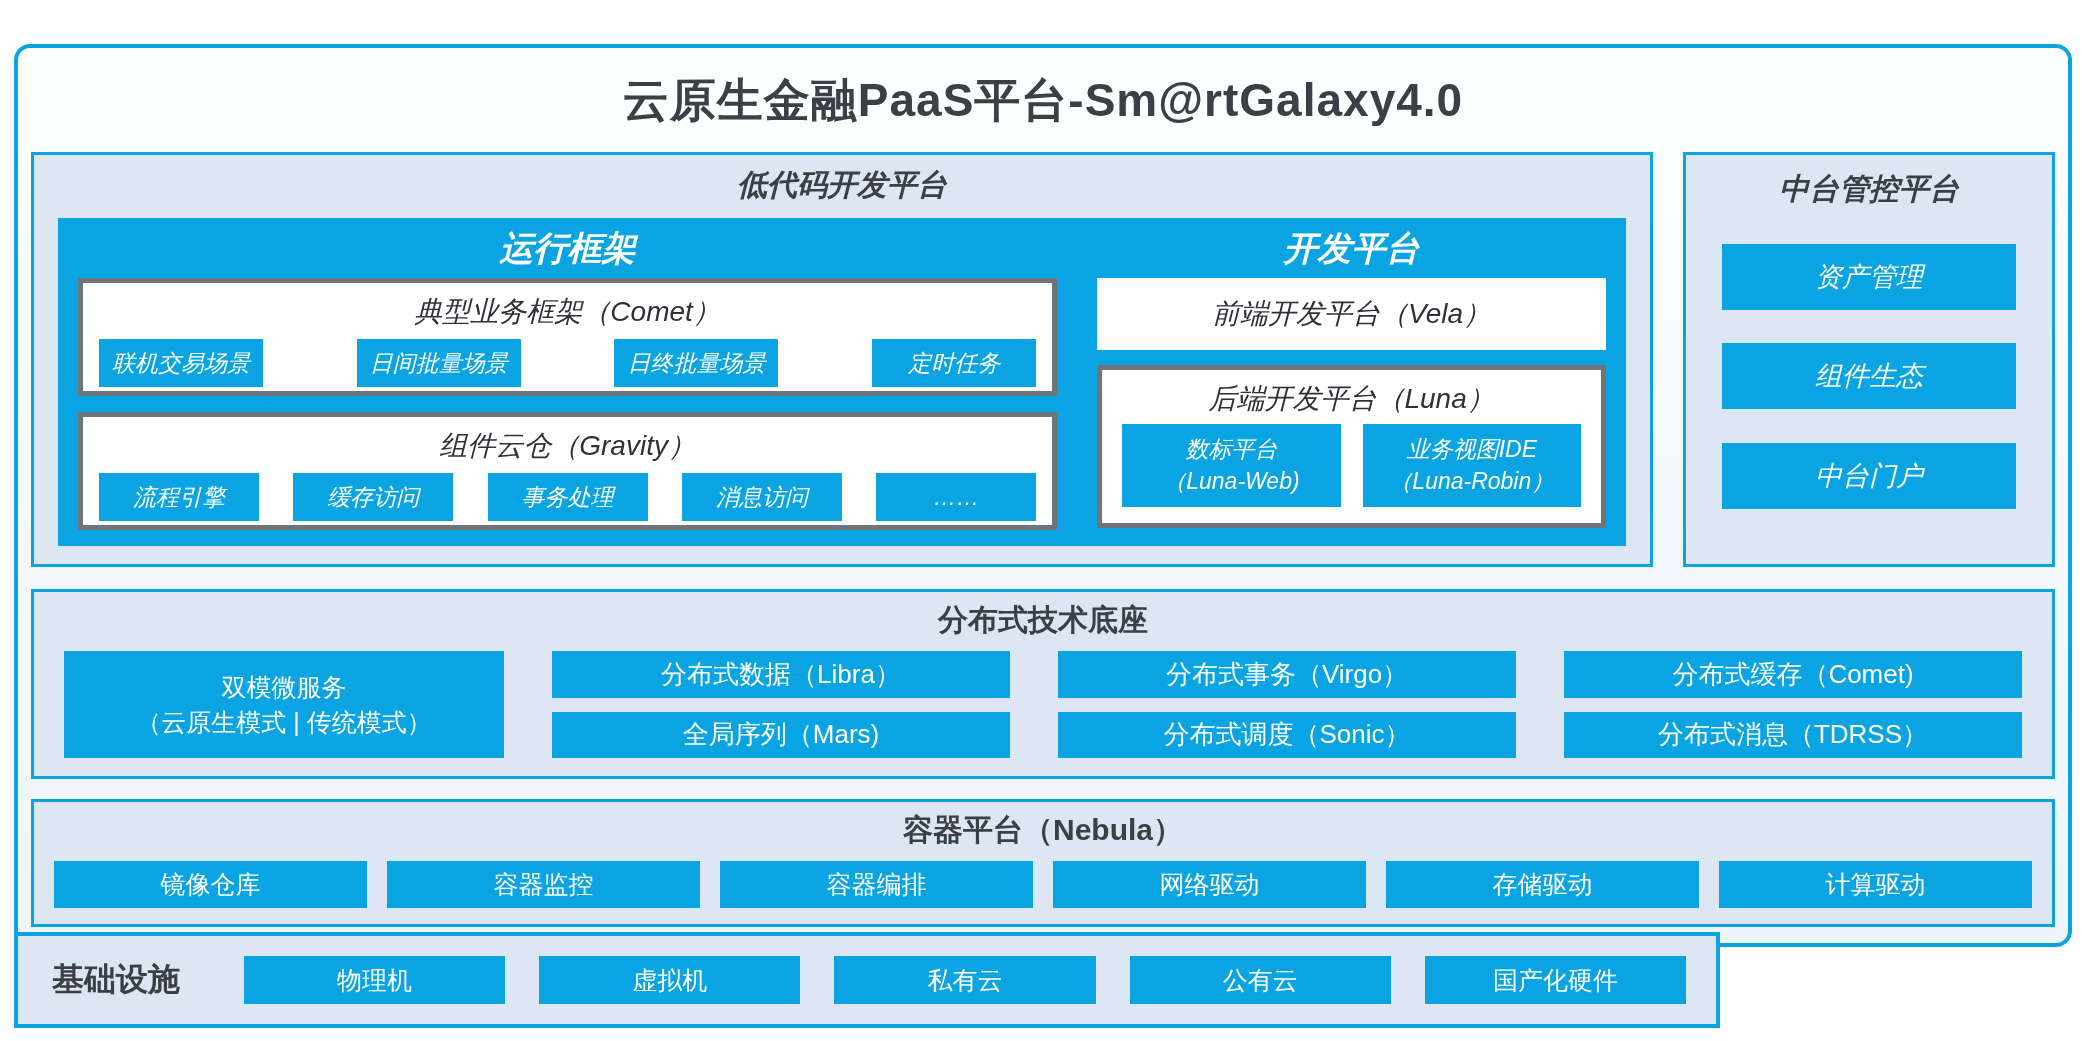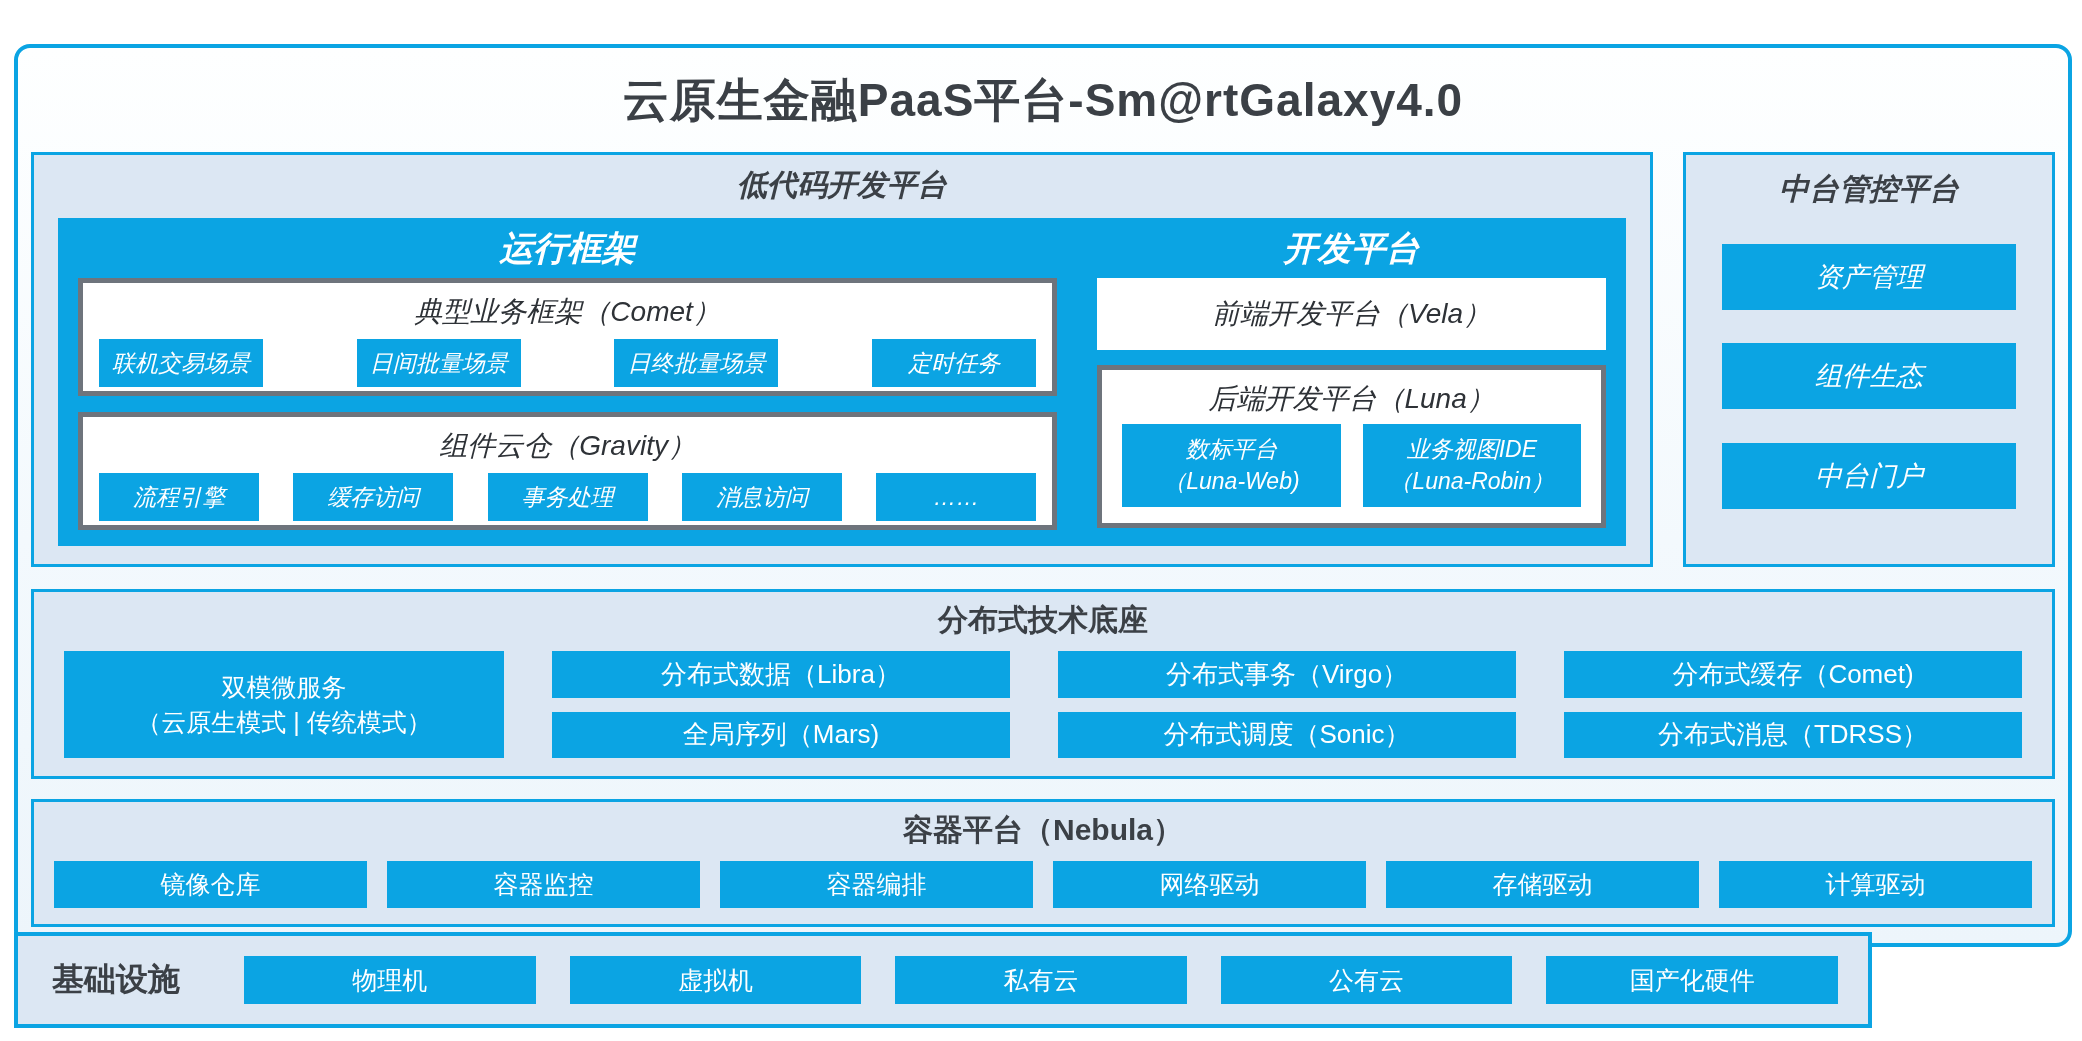--- a/index.html
+++ b/index.html
@@ -85,21 +85,21 @@
   .dual-btn{grid-row:span 2;flex-direction:column;line-height:1.4;font-size:25px;}
   
   .row-nebula{margin-top:20px;height:128px;display:flex;flex-direction:column;padding:8px 20px 16px;}
   .nebula-btns{flex:1;display:flex;gap:20px;margin-top:10px;}
   .nebula-btn{
     flex:1;background:var(--accent);color:#fff;font-size:25px;
     display:flex;align-items:center;justify-content:center;
   }
   
   .bottom-panel{
-    position:absolute;left:14px;top:932px;width:1858px;height:96px;
+    position:absolute;left:14px;top:932px;width:1706px;height:96px;
     border:4px solid var(--accent);background:var(--panel-bg);
     display:flex;align-items:center;gap:34px;padding:0 30px 0 34px;
   }
   .infra-label{flex:0 0 auto;width:158px;font-size:32px;font-weight:bold;color:var(--dark);white-space:nowrap;}
   .infra-btn{
     flex:1;height:48px;background:var(--accent);color:#fff;font-size:25px;
     display:flex;align-items:center;justify-content:center;
   }
 </style>
 </head>

